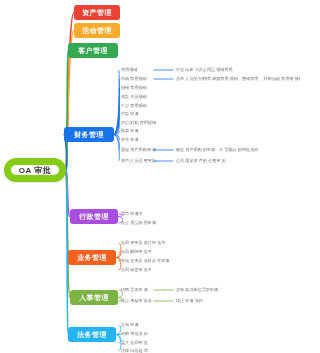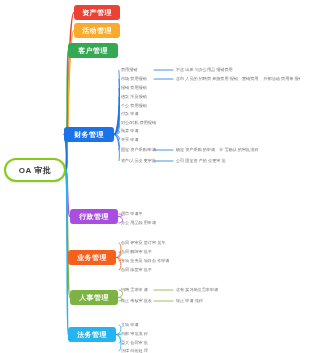--- a/index.html
+++ b/index.html
@@ -2,21 +2,21 @@
 <html><head>
 <meta charset="utf-8">
 <style>
   html,body{margin:0;padding:0;background:#ffffff;}
   body{width:300px;height:353px;overflow:hidden;
        font-family:"Liberation Sans","DejaVu Sans",sans-serif;}
   #stage{position:relative;width:300px;height:353px;}
   svg.links{position:absolute;left:0;top:0;width:300px;height:353px;}
   .node{position:absolute;box-sizing:border-box;white-space:nowrap;}
   .root{left:4px;top:158px;width:62px;height:24px;border-radius:12px;
-        background:#ffffff;border:2px solid #84cc16;color:#3b3b3b;
+        background:#ffffff;border:7px solid #84cc16;color:#3b3b3b;
         font-size:8px;font-weight:bold;letter-spacing:.5px;
         display:flex;align-items:center;justify-content:center;
         box-shadow:0 1px 2px rgba(0,0,0,.10);}
   .l1{height:15px;border-radius:3px;color:#ffffff;font-size:7px;font-weight:bold;
       display:flex;align-items:center;justify-content:center;padding:0 6px;
       letter-spacing:.4px;}
   .l2{font-size:4.1px;color:#6f6f6f;line-height:1;}
   .l3{font-size:4.1px;color:#6f6f6f;line-height:1;}
 </style>
 </head>

